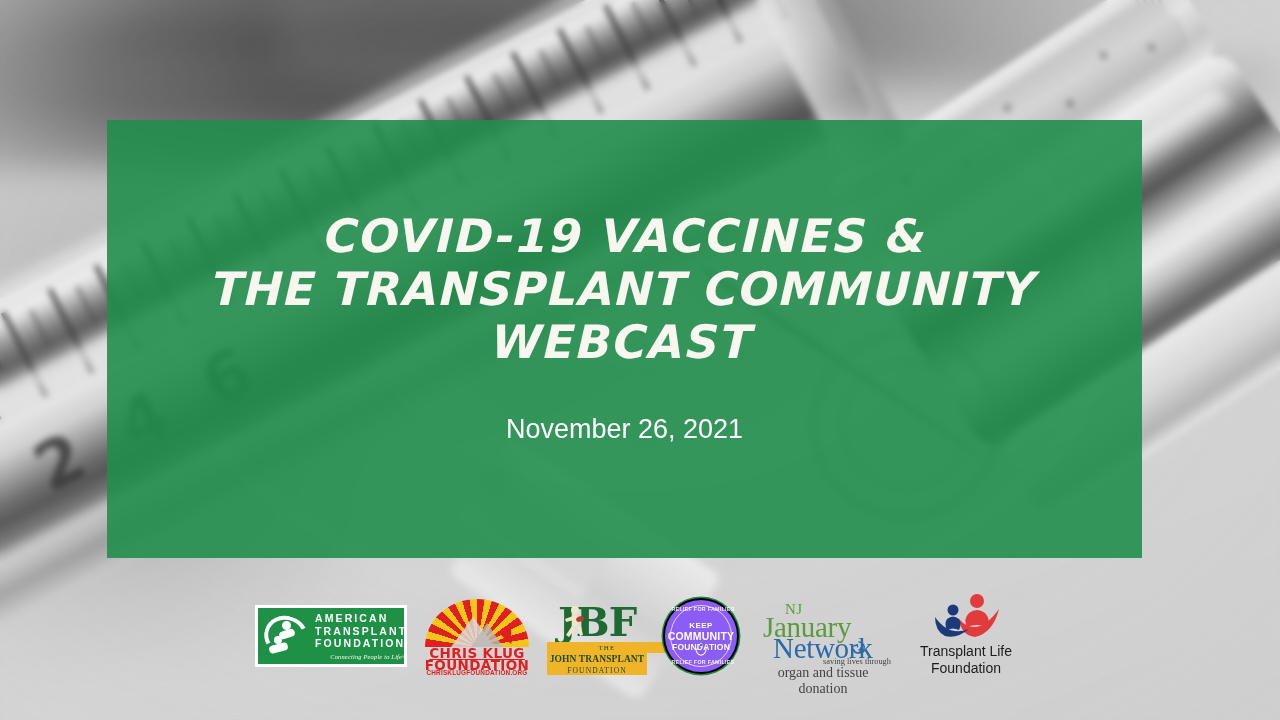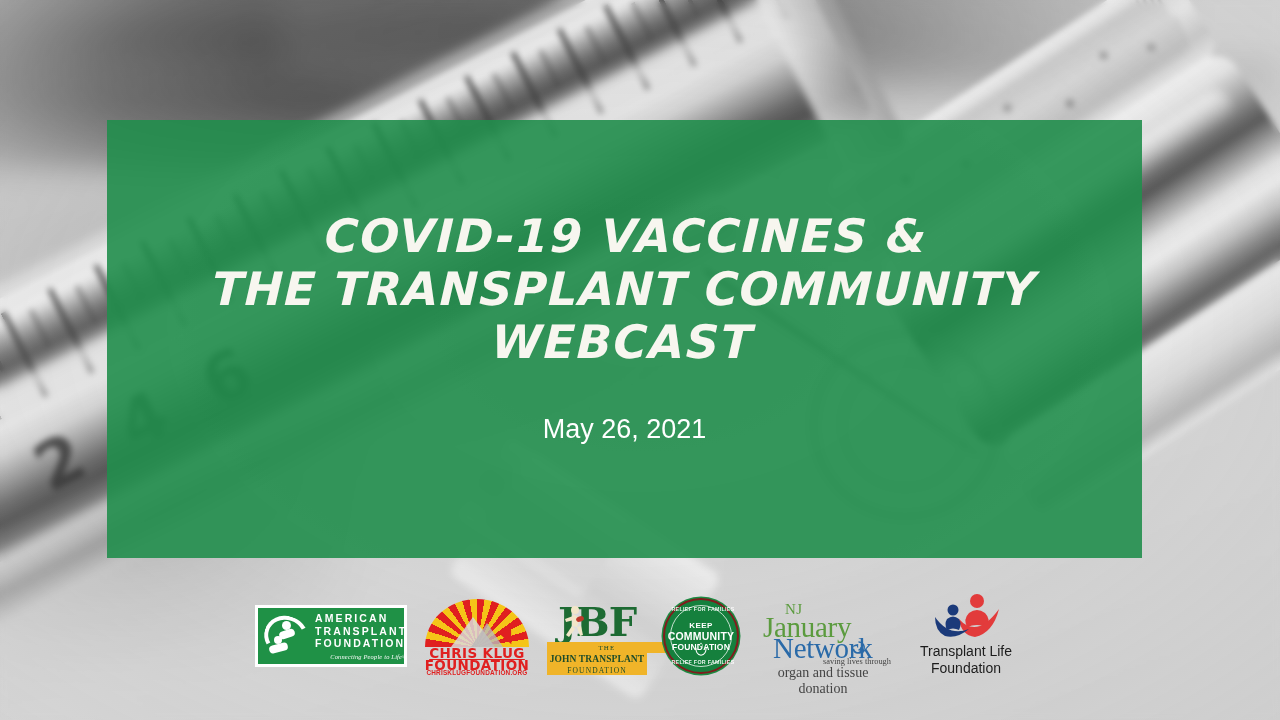--- a/index.html
+++ b/index.html
@@ -201,22 +201,22 @@
   .jbf-band1 span { font-family:"Liberation Serif", serif; font-size:7px; color:#1d4b2a; letter-spacing:1.2px; }
   .jbf-band2 { position:absolute; left:0; top:53px; width:100px; height:12px; background:#f0b429;
                display:flex; align-items:center; justify-content:center; }
   .jbf-band2 span { font-family:"Liberation Serif", serif; font-weight:bold; font-size:9.5px;
                     color:#1d4b2a; letter-spacing:.1px; }
   .jbf-band3 { position:absolute; left:0; top:65px; width:100px; height:10px; background:#f0b429;
                display:flex; align-items:center; justify-content:center; }
   .jbf-band3 span { font-family:"Liberation Serif", serif; font-size:7.5px; color:#1d4b2a; letter-spacing:1.1px; }
 
   
-  .ksf { width:76px; height:76px; border-radius:50%; background:#15803d;
-         border:2px solid #7f1d1d; position:relative;
+  .ksf { width:76px; height:76px; border-radius:50%; background:#8b5cf6;
+         border:2px solid #000000; position:relative;
          box-shadow:0 0 0 1.5px #1d8a42; }
   .ksf-ring { position:absolute; left:5px; top:5px; right:5px; bottom:5px; border-radius:50%;
               border:1.5px solid rgba(255,255,255,.75); }
   .ksf-core { position:absolute; inset:0; display:flex; flex-direction:column;
               align-items:center; justify-content:center; color:#fff; line-height:11px; }
   .ksf-core .a { font-size:8px; font-weight:bold; letter-spacing:.4px; }
   .ksf-core .b { font-size:10.5px; font-weight:bold; letter-spacing:.2px; }
   .ksf-core .c { font-size:8.5px; font-weight:bold; letter-spacing:.2px; }
   .ksf-top-arc, .ksf-bot-arc { position:absolute; left:0; width:76px; text-align:center;
       font-size:5.3px; font-weight:bold; color:rgba(255,255,255,.9); letter-spacing:.3px; }
@@ -292,21 +292,21 @@
   </div>
 
   <div class="panel">
     <div class="panel-inner">
       <div class="title">
         <div class="l1">COVID-19 VACCINES &amp;</div>
         <div class="l2">THE TRANSPLANT COMMUNITY</div>
         <div class="l3">WEBCAST</div>
       </div>
       <div class="meta">
-        <div>May 26, 2021</div>
+        <div>November 26, 2021</div>
       </div>
     </div>
   </div>
 
   <div class="logos">
 
     <div class="logo">
       <div class="atf">
         <div class="atf-mark">
           <div class="swoosh"></div>

